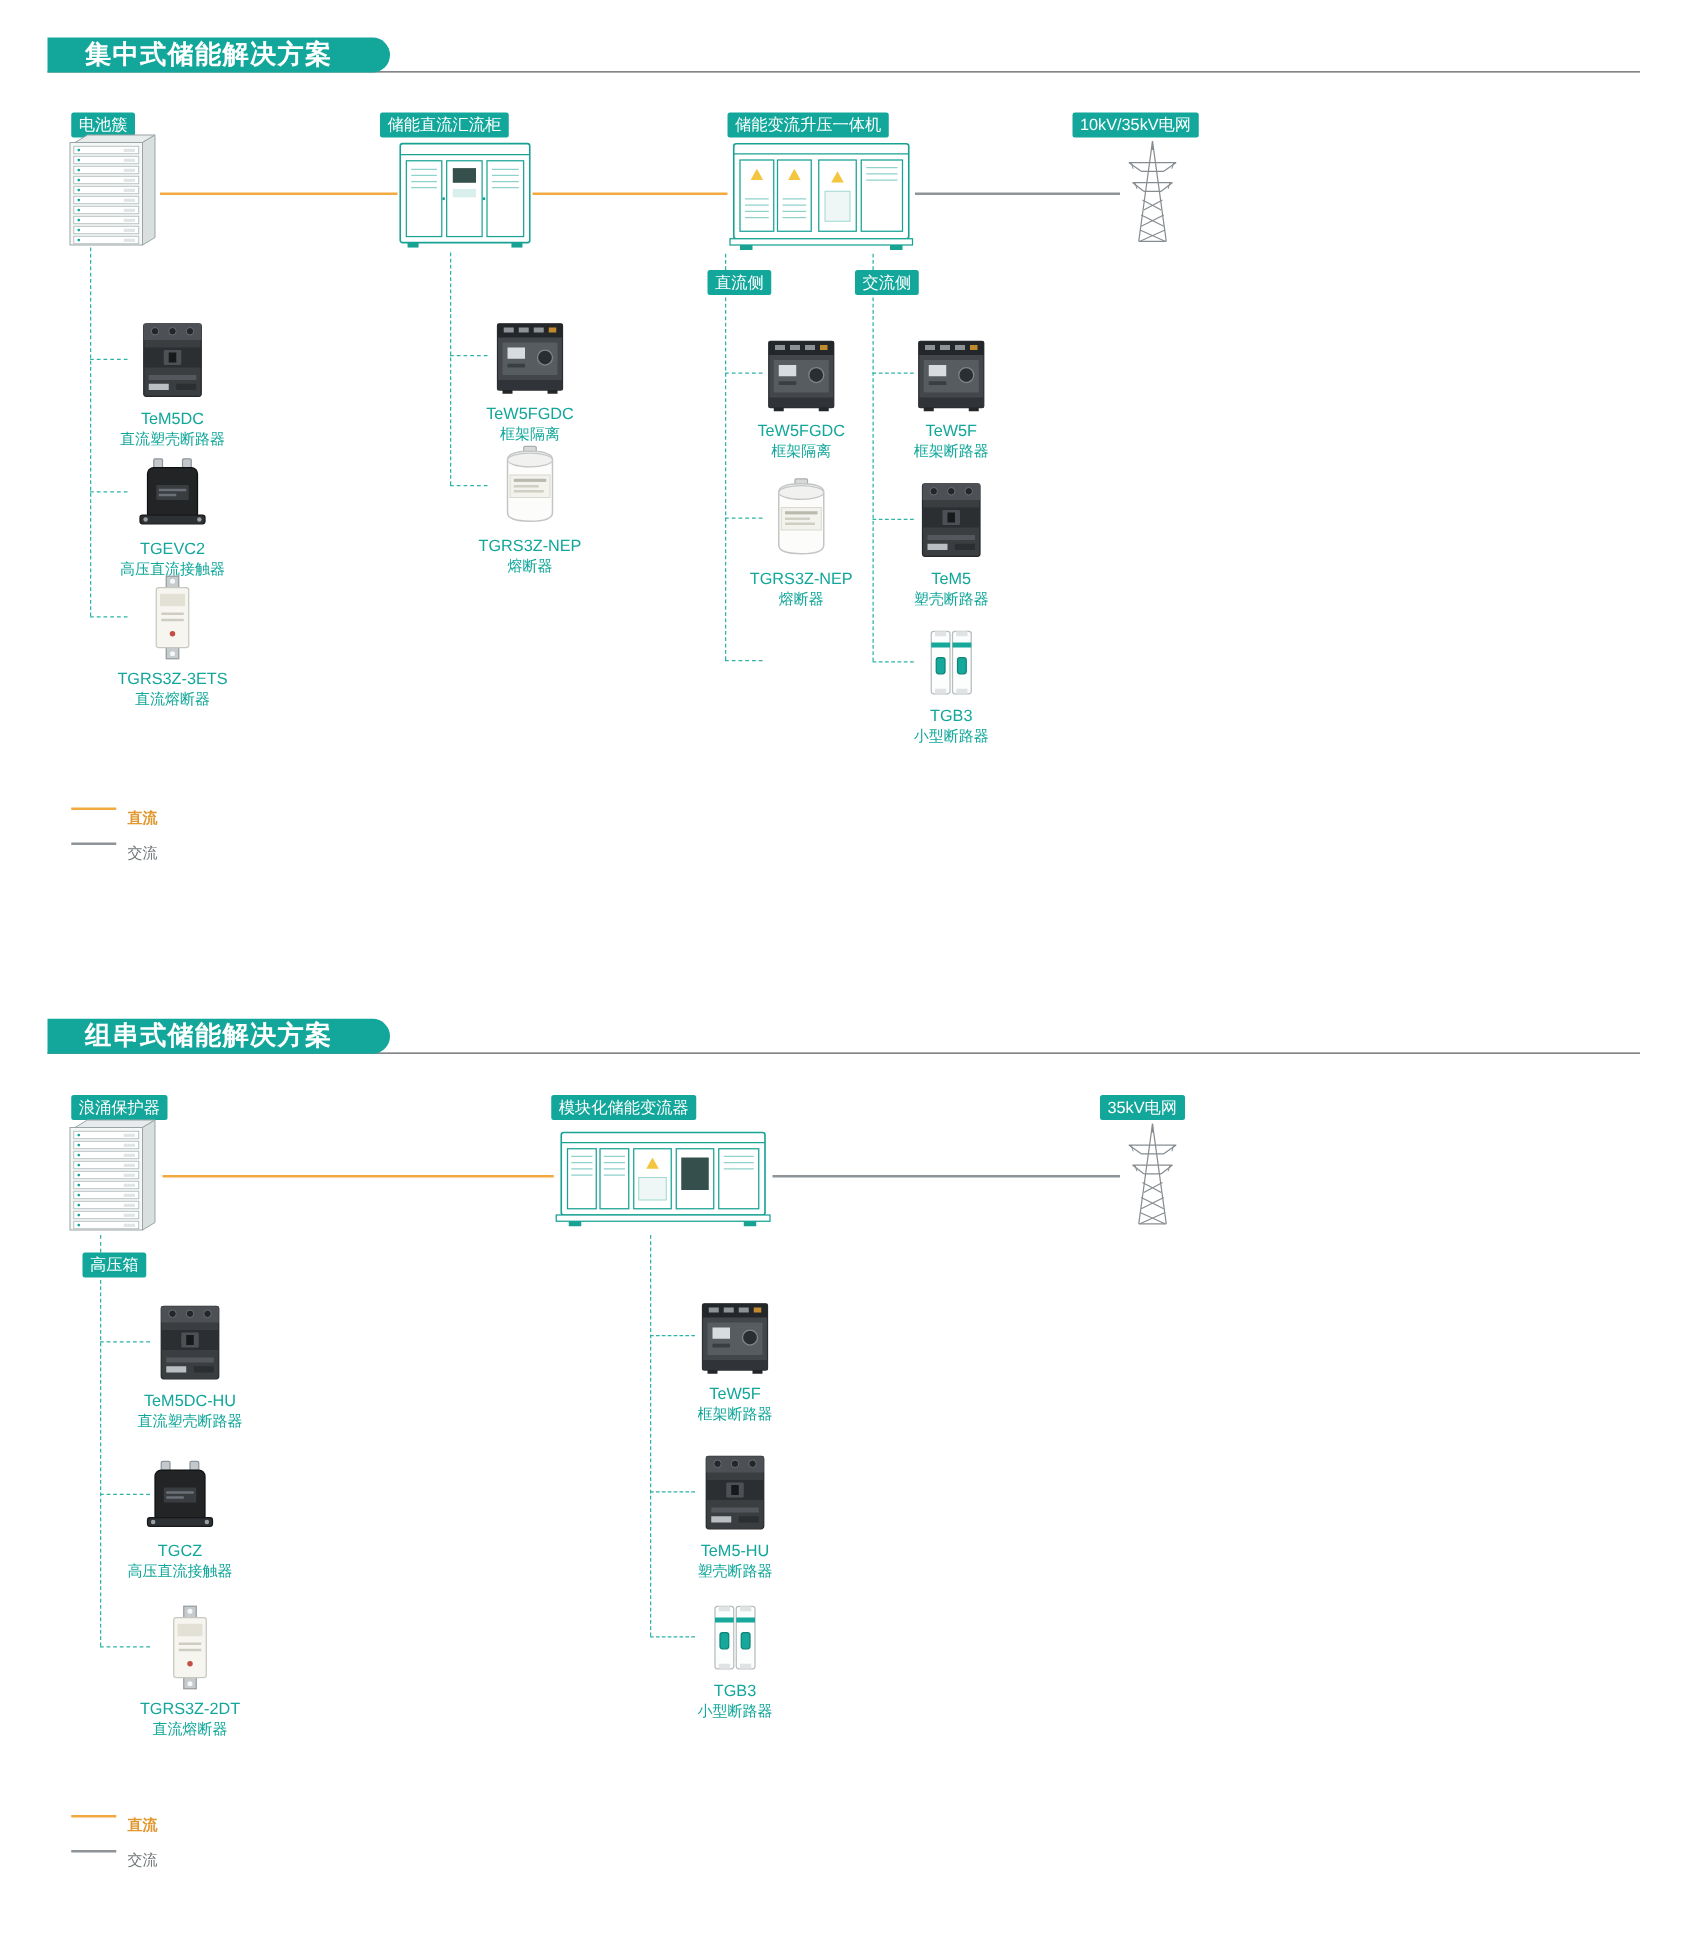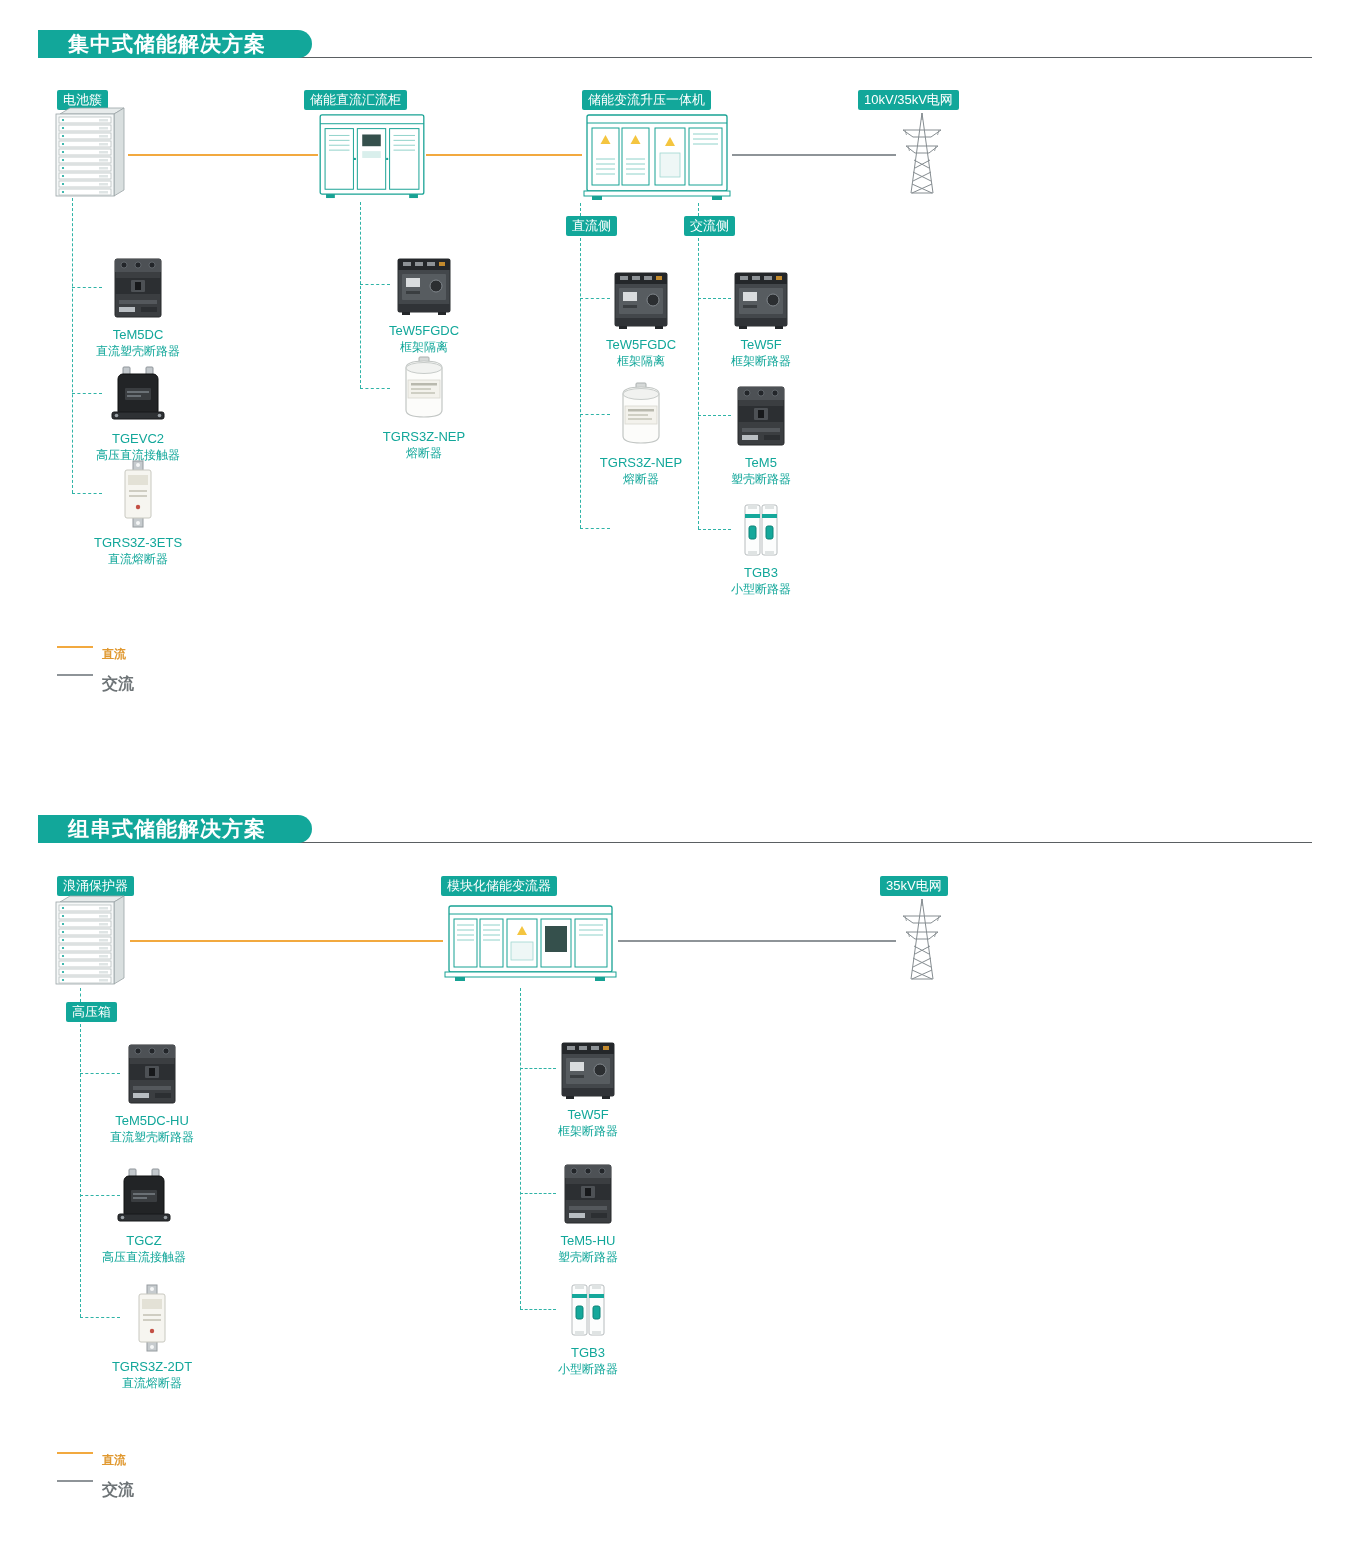--- a/index.html
+++ b/index.html
@@ -25,21 +25,21 @@
   .vdash{position:absolute;width:0;border-left:1px dashed var(--teal-line)}
   .hdash{position:absolute;height:0;border-top:1px dashed var(--teal-line)}
   .prod{position:absolute;width:110px;display:flex;flex-direction:column;align-items:center;text-align:center}
   .prod .nm{color:var(--teal);font-size:13px;line-height:15px;margin-top:7px}
   .prod .ds{color:var(--teal);font-size:12px;line-height:14px;margin-top:2px}
   .legend-row{position:absolute;display:flex;align-items:flex-start;gap:9px;height:14px}
   .sw{display:inline-block;width:36px;height:2px}
   .sw.dc{background:var(--dc)}
   .sw.ac{background:var(--ac)}
   .lg-dc{color:#e0982f;font-size:12px;font-weight:bold}
-  .lg-ac{color:#6e7477;font-size:16px;font-weight:bold}
+  .lg-ac{color:#6e7477;font-size:12px;font-weight:normal}
 </style>
 </head>
 <body>
 
 <svg width="0" height="0" style="position:absolute" aria-hidden="true">
 <defs>
 
 <symbol id="sym-rack" viewBox="0 0 76 92">
   <polygon points="8,8 18,2 72,2 62,8" fill="#e7ebeb" stroke="#9aa3a6" stroke-width="0.8"></polygon>
   <polygon points="62,8 72,2 72,84 62,90" fill="#d9dfdf" stroke="#9aa3a6" stroke-width="0.8"></polygon>

